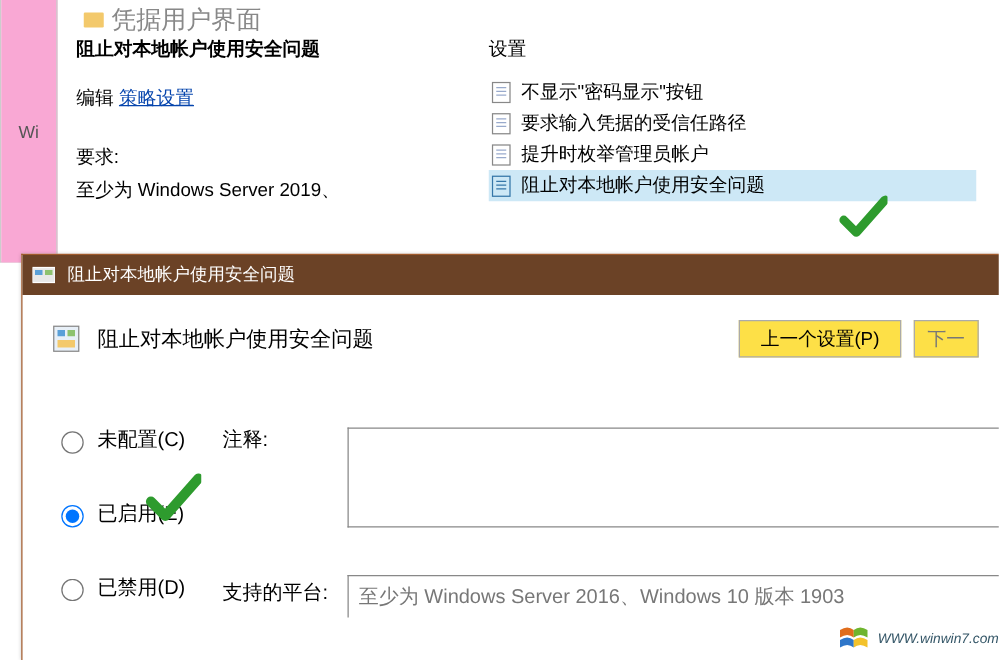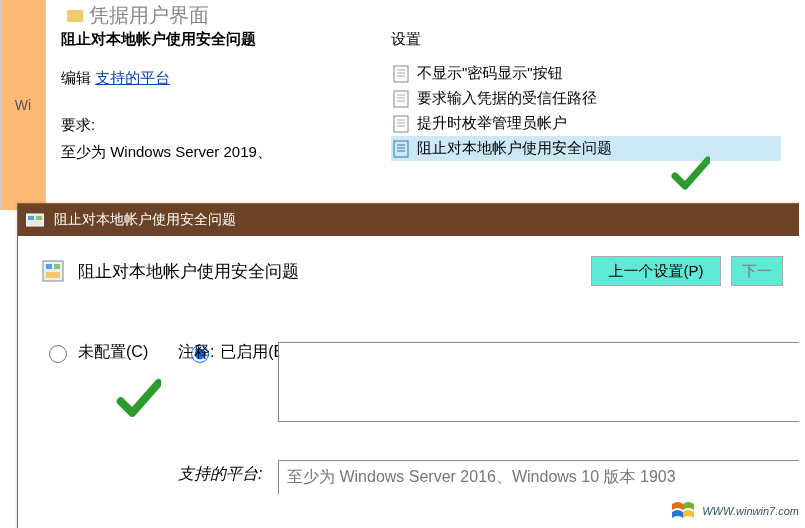--- a/index.html
+++ b/index.html
@@ -1,20 +1,20 @@
 <!DOCTYPE html>
 <html><head>
 <meta charset="utf-8">
 <style>
 * { box-sizing: border-box; font-family: "Microsoft YaHei", "Segoe UI", sans-serif; }
 body { margin: 0; width: 805px; height: 528px; background: #fff; overflow: hidden; position: relative; font-size: 15px; color: #000; }
 
 
 .back-panel { position: absolute; left: 0; top: 0; width: 805px; height: 210px; background: #fff; border: 1px solid #ccc; border-top: none; }
-.back-panel .tree-margin { position: absolute; left: 0; top: 0; width: 45px; height: 210px; background: #fdba74; border-right: 1px solid #ccc; display: flex; align-items: center; justify-content: center; color: #555; font-size: 14px; }
+.back-panel .tree-margin { position: absolute; left: 0; top: 0; width: 45px; height: 210px; background: #f9a8d4; border-right: 1px solid #ccc; display: flex; align-items: center; justify-content: center; color: #555; font-size: 14px; }
 .back-panel .top-item { position: absolute; left: 60px; top: 0; color: #888; font-size: 20px; padding: 2px 6px; display: flex; align-items: center; gap: 6px; }
 .back-panel .top-item .folder-icon { width: 16px; height: 12px; background: #f3c96b; border-radius: 1px; }
 .back-panel .left-col { position: absolute; left: 60px; top: 30px; width: 310px; }
 .back-panel .left-col .title { font-weight: bold; margin-bottom: 20px; }
 .back-panel .left-col .edit-row { margin-bottom: 28px; }
 .back-panel .left-col .edit-row .link { color: #0645ad; text-decoration: underline; }
 .back-panel .left-col .req-label { margin-bottom: 8px; }
 .back-panel .right-col { position: absolute; left: 390px; top: 30px; width: 390px; }
 .back-panel .right-col .settings-label { margin-bottom: 12px; }
 .setting-item { display: flex; align-items: center; gap: 8px; padding: 3px 2px; }
@@ -26,30 +26,30 @@
 
 
 .dialog { position: absolute; left: 17px; top: 203px; width: 790px; height: 325px; background: #fff; border: 1px solid #a05a2c; border-bottom: none; border-right: none; box-shadow: 0 0 3px rgba(0,0,0,0.2); }
 .titlebar { height: 32px; background: #6b4226; color: #fff; display: flex; align-items: center; padding-left: 8px; gap: 10px; font-size: 14px; }
 .titlebar .app-icon { width: 18px; height: 16px; }
 .dialog-body { padding: 20px 24px 10px; }
 .row1 { display: flex; align-items: center; margin-bottom: 26px; }
 .row1 .pol-icon { width: 22px; height: 22px; margin-right: 14px; }
 .row1 .pol-title { font-size: 17px; flex: 1; }
 .row1 .btns { display: flex; gap: 10px; }
-.row1 button { min-width: 130px; height: 30px; background: #5eead4; border: 1px solid #aaa; font-size: 15px; padding: 0 10px; cursor: pointer; }
+.row1 button { min-width: 130px; height: 30px; background: #fde047; border: 1px solid #aaa; font-size: 15px; padding: 0 10px; cursor: pointer; }
 .row1 button.next { min-width: 30px; color: #777; }
-.radios { position: absolute; left: 26px; top: 138px; display: flex; flex-direction: row; gap: 38px; }
+.radios { position: absolute; left: 26px; top: 138px; display: flex; flex-direction: column; gap: 38px; }
 .radios label { display: flex; align-items: center; gap: 8px; font-size: 16px; cursor: pointer; }
 .radios input[type=radio]{ width: 18px; height: 18px; cursor:pointer; }
 .comment-area { position: absolute; left: 160px; top: 138px; right: 0; }
 .comment-label { font-size: 16px; margin-bottom: 22px; display: inline-block; width: 80px; }
 .comment-box { position: absolute; left: 100px; top: 0; width: 100%; height: 80px; border: 1px solid #888; background: #fff; padding: 6px; font-size: 15px; resize: none; border-right: none; }
 .platform-row { position: absolute; left: 160px; top: 260px; display: flex; align-items: center; }
-.platform-label { font-size: 16px; width: 100px; font-style: italic; }
+.platform-label { font-size: 16px; width: 100px; }
 .platform-box { position: absolute; left: 100px; top: -4px; width: 620px; height: 34px; border: 1px solid #888; background: #fff; padding: 6px 8px; font-size: 16px; color: #777; border-right: none; border-bottom: none; white-space: nowrap; overflow: hidden; }
 
 .watermark { position: absolute; right: 6px; bottom: 6px; font-size: 16px; font-weight: bold; font-style: italic; color: #444; display: flex; align-items: center; gap: 6px; text-shadow: 0 0 2px #fff; }
 .watermark .logo { width: 26px; height: 22px; }
 .watermark .sub { font-size: 11px; font-weight: normal; color: #356; display: block; }
 .right-cut { position:absolute; right:0; top:0; width:6px; height:528px; background:#fff; }
 </style>
 </head>
 <body>
 
@@ -58,21 +58,21 @@
       <span>Wi</span>
     </div>
   <div class="top-item">
     <span class="folder-icon"></span>
     <span>凭据用户界面</span>
   </div>
   <div class="left-col">
     <div class="title">阻止对本地帐户使用安全问题</div>
     <div class="edit-row">
       <span>编辑</span>
-      <a href="#" class="link">支持的平台</a>
+      <a href="#" class="link">策略设置</a>
     </div>
     <div class="req-label">要求:</div>
     <div>至少为 Windows Server 2019、</div>
   </div>
   <div class="right-col">
     <div class="settings-label">设置</div>
     <div class="setting-item">
       <svg class="doc-icon" viewBox="0 0 16 18">
           <rect x="1" y="1" width="14" height="16" fill="#fff" stroke="#888"></rect>
           <line x1="4" y1="5" x2="12" y2="5" stroke="#9ac"></line>

